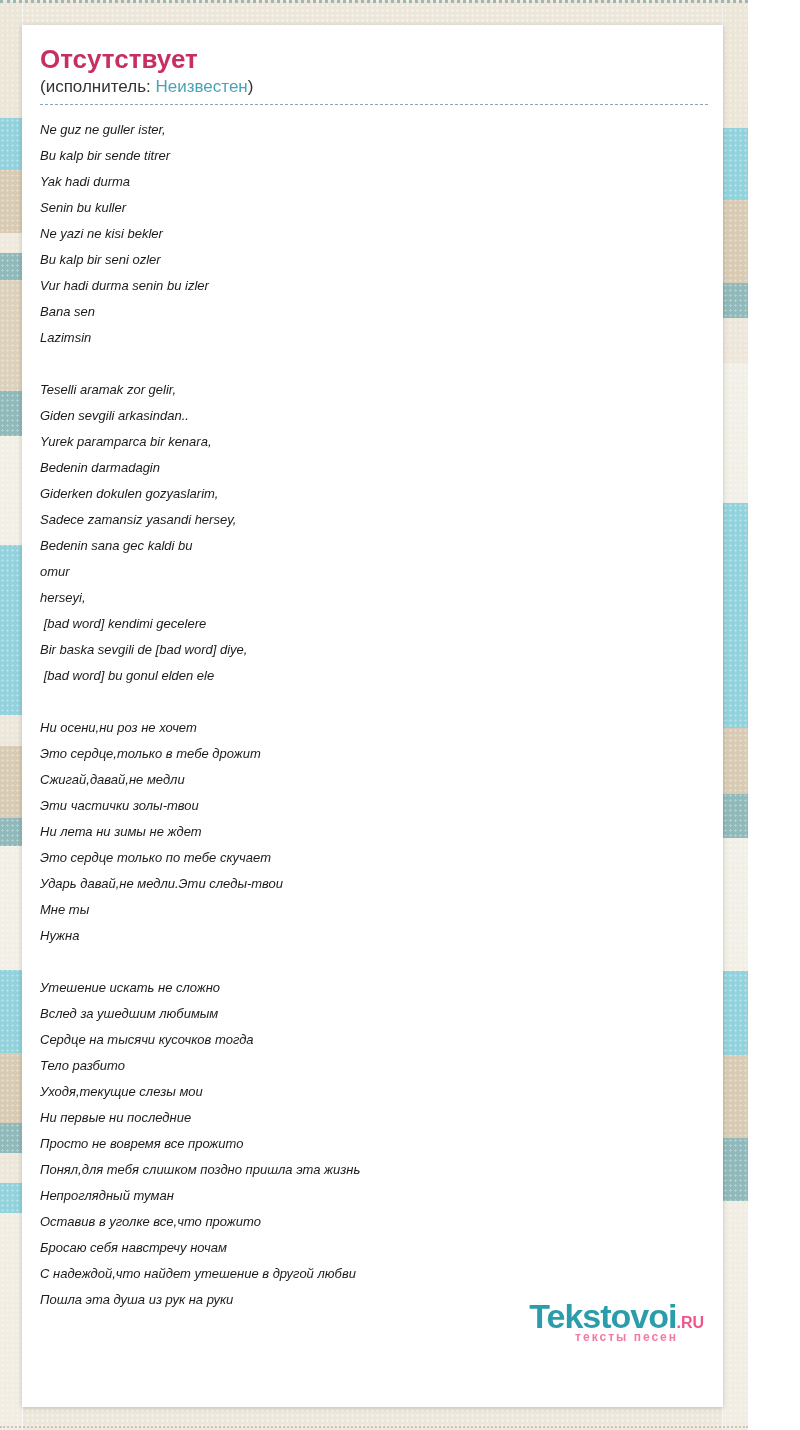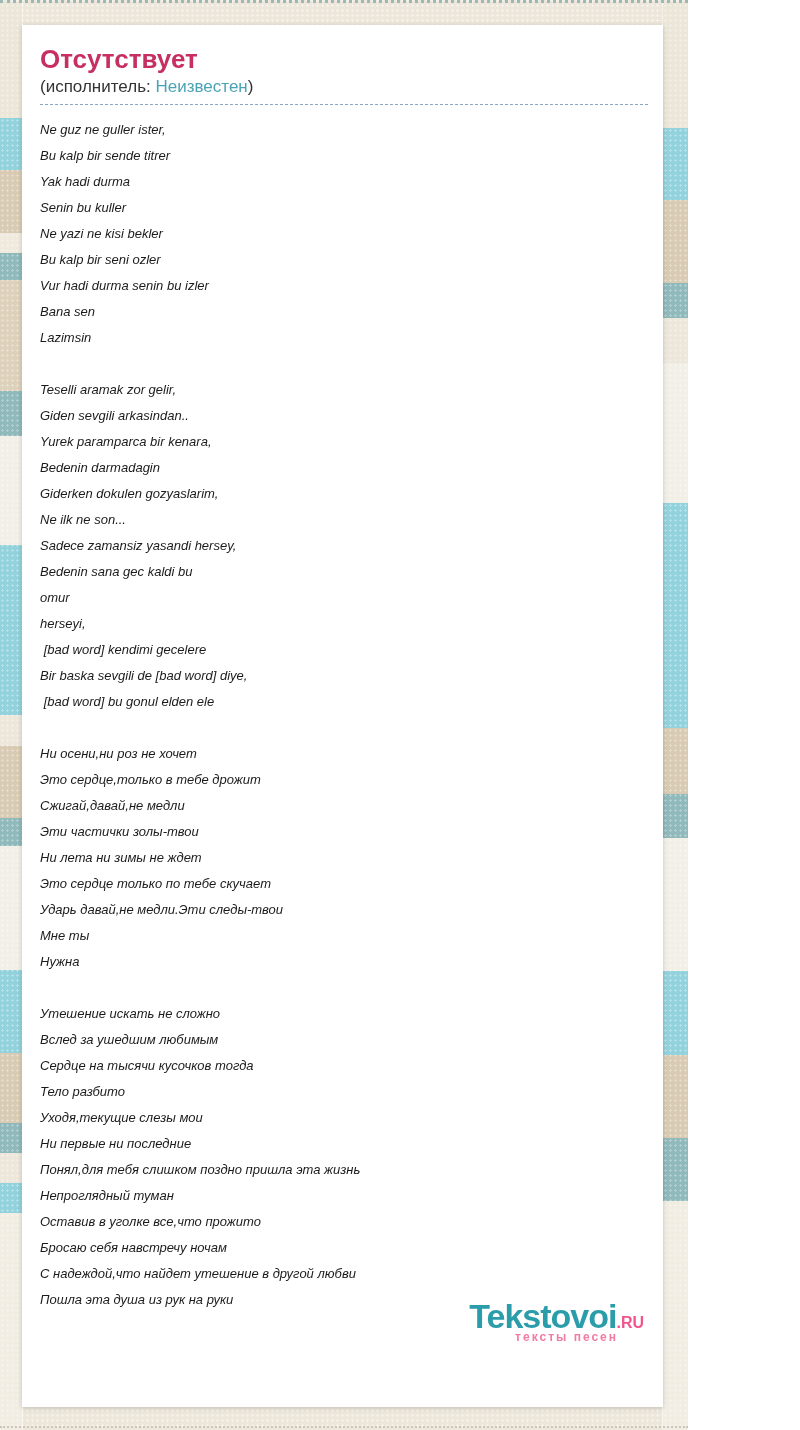--- a/index.html
+++ b/index.html
@@ -1,20 +1,20 @@
 <!DOCTYPE html>
 <html style="--title: #c72e61; --artist-link: #4aa3b5; --separator: #8aa6c0; --text: #1b1b1b; --brand-teal: #2b9daa; --brand-pink: #f0548b;"><head>
 <meta charset="utf-8">
 <style>
   html,body { margin:0; padding:0; }
   body { font-family: "Liberation Sans", sans-serif; }
 
   .canvas {
     position: relative;
-    width: 688px;
+    width: 748px;
     height: 1430px;
     overflow: hidden;
     background:
       radial-gradient(circle, rgba(255,255,255,.45) 1px, transparent 1.3px),
       linear-gradient(#ece7da, #ece7da);
     background-size: 5px 5px, 100% 100%;
     border-top: 3px dotted #9cb8b2;
     box-sizing: border-box;
   }
   .canvas::after {
@@ -168,21 +168,20 @@
           <div class="lyric-line">Vur hadi durma senin bu izler</div>
           <div class="lyric-line">Bana sen</div>
           <div class="lyric-line">Lazimsin</div>
         </div>
         <div class="stanza">
           <div class="lyric-line">Teselli aramak zor gelir,</div>
           <div class="lyric-line">Giden sevgili arkasindan..</div>
           <div class="lyric-line">Yurek paramparca bir kenara,</div>
           <div class="lyric-line">Bedenin darmadagin</div>
           <div class="lyric-line">Giderken dokulen gozyaslarim,</div>
-          <div class="lyric-line">Ne ilk ne son...</div>
           <div class="lyric-line">Sadece zamansiz yasandi hersey,</div>
           <div class="lyric-line">Bedenin sana gec kaldi bu</div>
           <div class="lyric-line">omur</div>
           <div class="lyric-line">herseyi,</div>
           <div class="lyric-line"> [bad word] kendimi gecelere</div>
           <div class="lyric-line">Bir baska sevgili de [bad word] diye,</div>
           <div class="lyric-line"> [bad word] bu gonul elden ele</div>
         </div>
         <div class="stanza">
           <div class="lyric-line">Ни осени,ни роз не хочет</div>
@@ -195,20 +194,21 @@
           <div class="lyric-line">Мне ты</div>
           <div class="lyric-line">Нужна</div>
         </div>
         <div class="stanza">
           <div class="lyric-line">Утешение искать не сложно</div>
           <div class="lyric-line">Вслед за ушедшим любимым</div>
           <div class="lyric-line">Сердце на тысячи кусочков тогда</div>
           <div class="lyric-line">Тело разбито</div>
           <div class="lyric-line">Уходя,текущие слезы мои</div>
           <div class="lyric-line">Ни первые ни последние</div>
+          <div class="lyric-line">Просто не вовремя все прожито</div>
           <div class="lyric-line">Понял,для тебя слишком поздно пришла эта жизнь</div>
           <div class="lyric-line">Непроглядный туман</div>
           <div class="lyric-line">Оставив в уголке все,что прожито</div>
           <div class="lyric-line">Бросаю себя навстречу ночам</div>
           <div class="lyric-line">С надеждой,что найдет утешение в другой любви</div>
           <div class="lyric-line">Пошла эта душа из рук на руки</div>
         </div>
       </div>
 
     <div class="logo-row">

